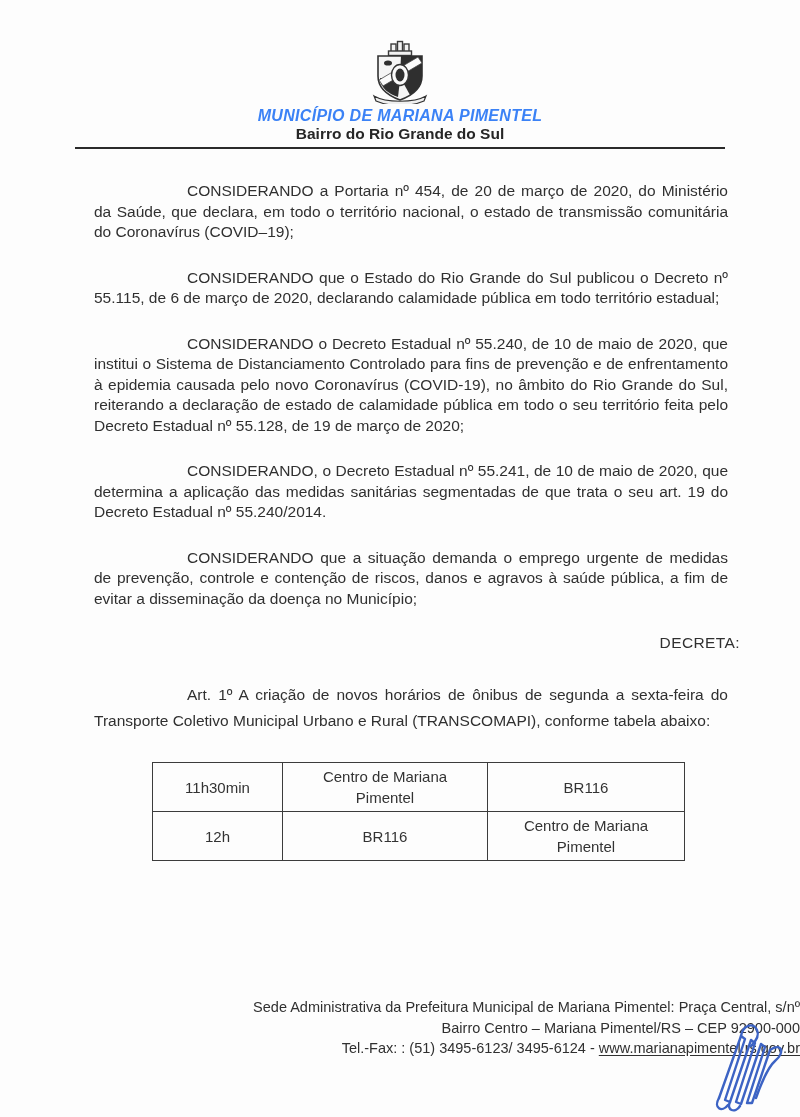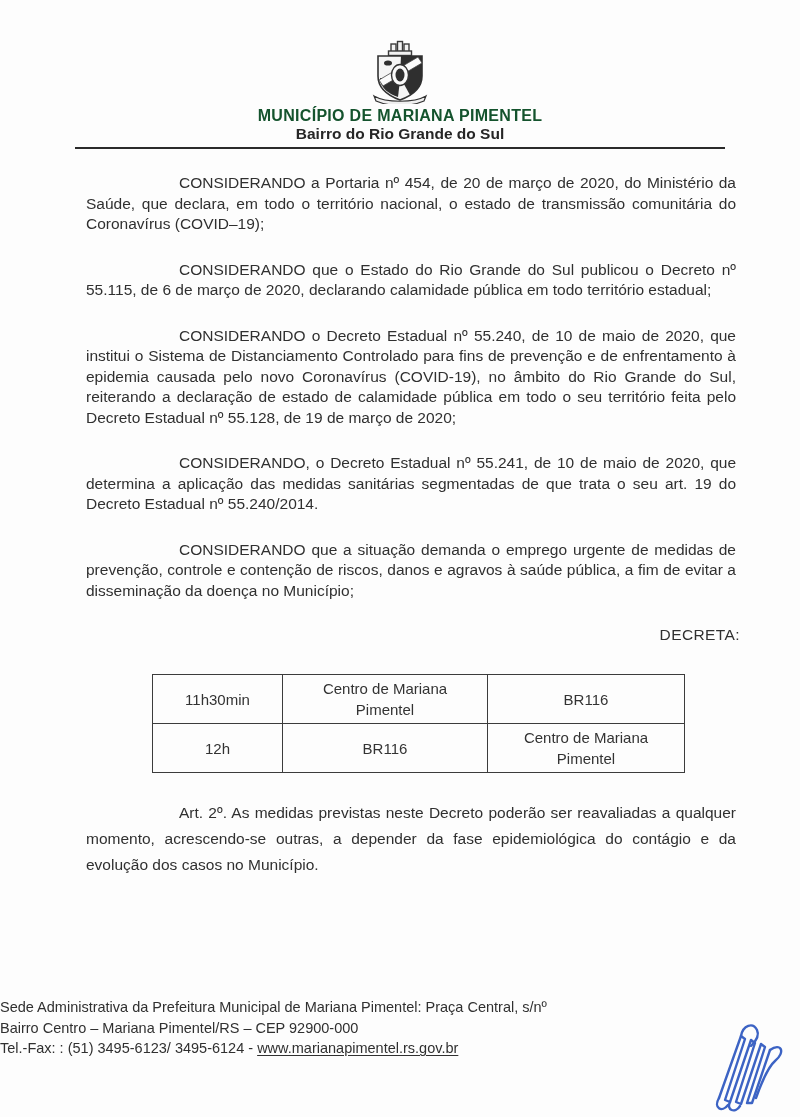--- a/index.html
+++ b/index.html
@@ -8,27 +8,27 @@
     background:#ffffff;
     font-family:"Liberation Sans","DejaVu Sans",sans-serif;
     color:#2e2e2e;
     -webkit-font-smoothing:antialiased;
   }
   .page{position:relative;width:800px;height:1117px;overflow:hidden;background:#fdfdfd;}
 
   
   .header{padding-top:40px;text-align:center;}
   .crest{display:block;margin:0 auto 3px auto;width:72px;height:64px;}
-  .muni{font-weight:bold;font-size:16px;letter-spacing:.3px;line-height:18px;color:#14532d;}
+  .muni{font-weight:bold;font-size:16px;letter-spacing:.3px;line-height:18px;color:#3b82f6;font-style:italic;}
   .state{font-weight:bold;font-size:15.5px;line-height:17px;color:#262626;}
   .rule{width:650px;margin:5px auto 0 auto;border:0;border-top:2.5px solid #2a2a2a;}
 
   
   .doc-body{padding:20px 60px 0 82px;}
-  p{margin:4px;}
+  p{margin:12px;}
   .cons{
     font-size:15.5px;line-height:20.5px;text-align:justify;
     text-indent:93px;margin-bottom:25px;color:#303030;
   }
   .decreta{
     text-align:right;font-size:15.5px;letter-spacing:.4px;
     margin:14px 0 30px 0;color:#303030;
   }
   .art{
     font-size:15.5px;line-height:26px;text-align:justify;
@@ -46,21 +46,21 @@
     border:1.6px solid #3c3c3c;
     font-weight:normal;font-size:15px;line-height:21px;
     text-align:center;vertical-align:middle;
     padding:2px 12px;height:44px;color:#333;
   }
   .art2{margin-top:27px;}
 
   
   .footer{
     position:absolute;left:0;top:997px;width:800px;
-    text-align:left;font-size:14.5px;line-height:20.5px;color:#303030;
+    text-align:right;font-size:14.5px;line-height:20.5px;color:#303030;
   }
   .footer .url{text-decoration:underline;text-underline-offset:2px;margin-top:8px;}
 
   
   .signature{position:absolute;left:703px;top:1010px;width:88px;height:102px;}
 </style>
 </head>
 <body>
 
 <div class="page">
@@ -97,20 +97,21 @@
 
   <div class="doc-body">
     <p class="cons">CONSIDERANDO a Portaria nº 454, de 20 de março de 2020, do Ministério da Saúde, que declara, em todo o território nacional, o estado de transmissão comunitária do Coronavírus (COVID–19);</p>
     <p class="cons">CONSIDERANDO que o Estado do Rio Grande do Sul publicou o Decreto nº 55.115, de 6 de março de 2020, declarando calamidade pública em todo território estadual;</p>
     <p class="cons">CONSIDERANDO o Decreto Estadual nº 55.240, de 10 de maio de 2020, que institui o Sistema de Distanciamento Controlado para fins de prevenção e de enfrentamento à epidemia causada pelo novo Coronavírus (COVID-19), no âmbito do Rio Grande do Sul, reiterando a declaração de estado de calamidade pública em todo o seu território feita pelo Decreto Estadual nº 55.128, de 19 de março de 2020;</p>
     <p class="cons">CONSIDERANDO, o Decreto Estadual nº 55.241, de 10 de maio de 2020, que determina a aplicação das medidas sanitárias segmentadas de que trata o seu art. 19 do Decreto Estadual nº 55.240/2014.</p>
     <p class="cons">CONSIDERANDO que a situação demanda o emprego urgente de medidas de prevenção, controle e contenção de riscos, danos e agravos à saúde pública, a fim de evitar a disseminação da doença no Município;</p>
 
     <p class="decreta">DECRETA:</p>
 
+    <p class="art">Art. 1º A criação de novos horários de ônibus de segunda a sexta-feira do Transporte Coletivo Municipal Urbano e Rural (TRANSCOMAPI), conforme tabela abaixo:</p>
 
     <table class="sched">
       <colgroup>
           <col class="c1">
           <col class="c2">
           <col class="c3">
         </colgroup>
       <tbody>
         <tr>
           <td>11h30min</td>
@@ -118,21 +119,20 @@
           <td>BR116</td>
         </tr>
         <tr>
           <td>12h</td>
           <td>BR116</td>
           <td>Centro de Mariana Pimentel</td>
         </tr>
       </tbody>
     </table>
 
-    <p class="art art2">Art. 2º. As medidas previstas neste Decreto poderão ser reavaliadas a qualquer momento, acrescendo-se outras, a depender da fase epidemiológica do contágio e da evolução dos casos no Município.</p>
   </div>
 
   <div class="footer">
     <div>Sede Administrativa da Prefeitura Municipal de Mariana Pimentel: Praça Central, s/nº</div>
     <div>Bairro Centro – Mariana Pimentel/RS – CEP 92900-000</div>
     <div><span>Tel.-Fax: : (51) 3495-6123/ 3495-6124 - </span><span class="url">www.marianapimentel.rs.gov.br</span></div>
   </div>
 
   <svg class="signature" viewBox="0 0 88 102" aria-hidden="true">
     <g fill="none" stroke="#3c63c4" stroke-width="2.4" stroke-linecap="round" stroke-linejoin="round">

